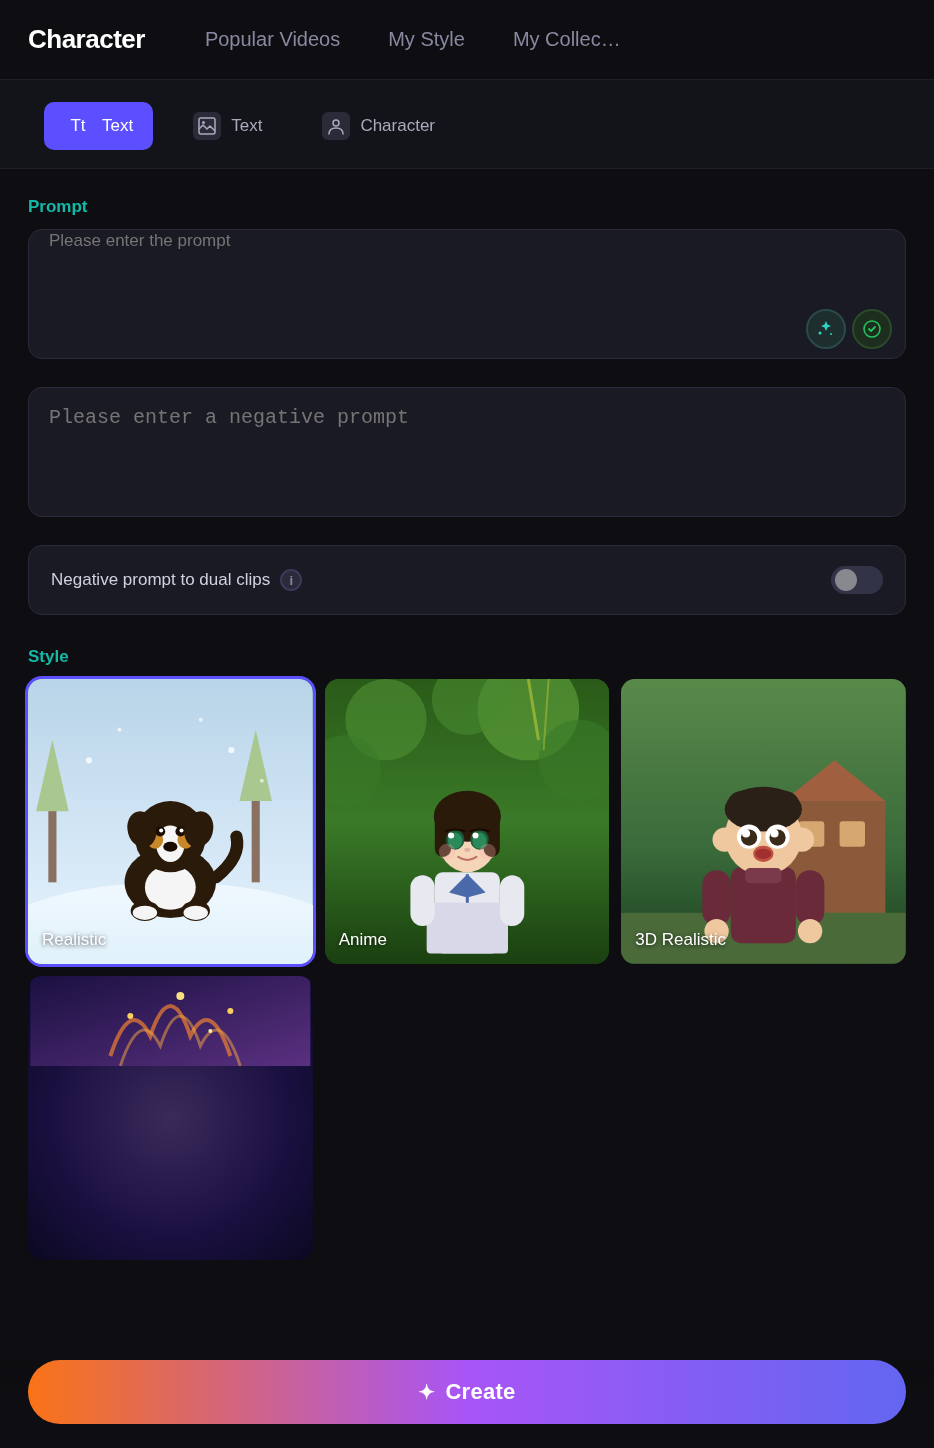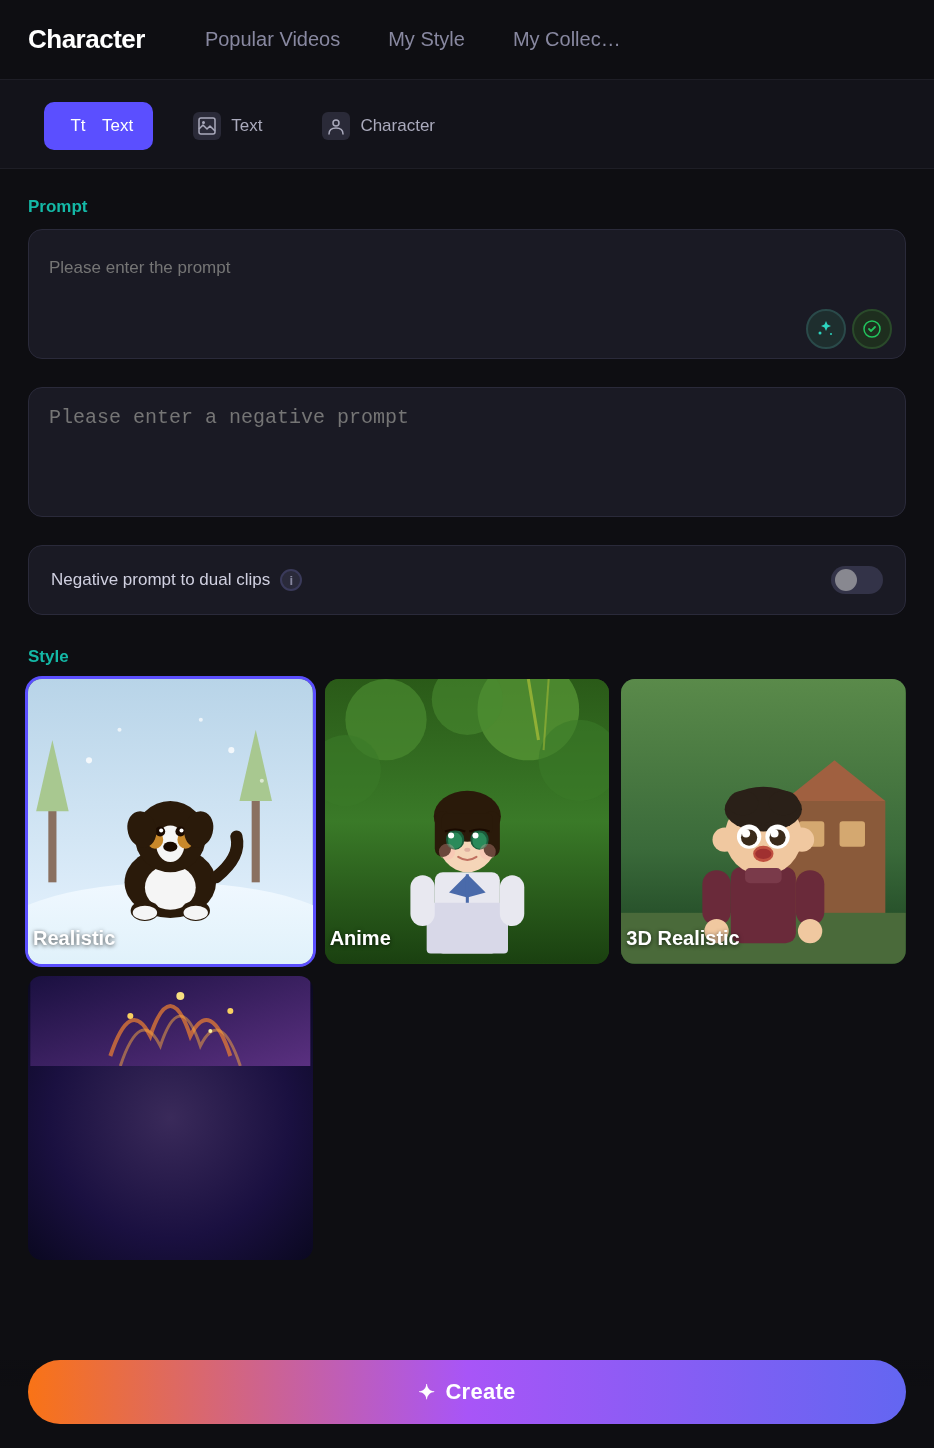--- a/index.html
+++ b/index.html
@@ -105,21 +105,21 @@
     
     .prompt-section {
       margin-bottom: 24px;
     }
 
     .prompt-textarea {
       width: 100%;
       background: #1a1a24;
       border: 1px solid #2a2a3a;
       border-radius: 14px;
-      padding: 28px 20px 60px;
+      padding: 1px 20px 60px;
       color: #555568;
       font-size: 17px;
       resize: none;
       min-height: 130px;
       position: relative;
       outline: none;
       font-family: inherit;
     }
 
     .prompt-wrapper {
@@ -263,23 +263,23 @@
 
     
     .puppy-art {
       position: relative;
       overflow: hidden;
     }
 
     .style-label {
       position: absolute;
       bottom: 14px;
-      left: 5px;
-      font-size: 20px;
-      font-weight: 700;
+      left: 14px;
+      font-size: 17px;
+      font-weight: 400;
       color: #fff;
       text-shadow: 0 1px 4px rgba(0,0,0,0.7);
     }
 
     
     .create-btn-wrapper {
       position: fixed;
       bottom: 0;
       left: 0;
       width: 934px;

